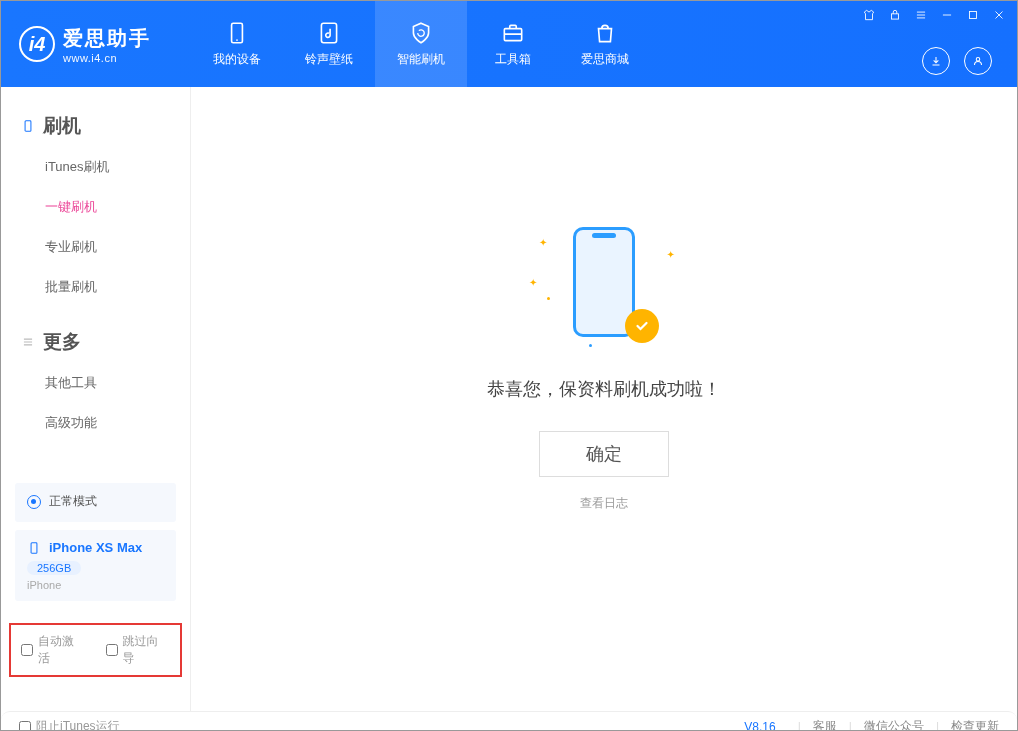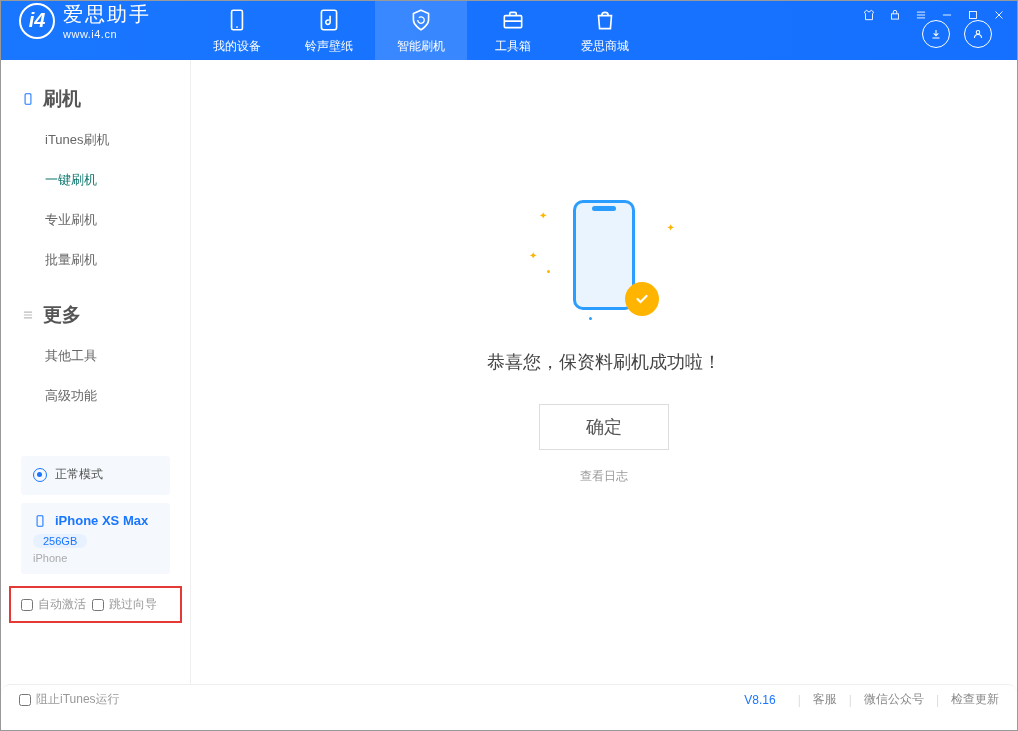--- a/index.html
+++ b/index.html
@@ -1,33 +1,33 @@
 <!DOCTYPE html>
 <html><head>
 <meta charset="utf-8">
 <style>
 * { margin: 0; padding: 0; box-sizing: border-box; font-family: "Microsoft YaHei", sans-serif; }
 body { background: #fff; width: 1018px; height: 731px; overflow: hidden; border: 1px solid #999; }
 
 .header {
-  height: 59px;
+  height: 86px;
   background: linear-gradient(to right, #1976ff, #1570ff);
   display: flex;
-  align-items: flex-start;
+  align-items: center;
   color: #fff;
   position: relative;
 }
 .logo-area { display: flex; align-items: center; padding: 0 18px; width: 190px; }
 .logo-circle {
   width: 36px; height: 36px; border: 2px solid #fff; border-radius: 50%;
   display: flex; align-items: center; justify-content: center; font-weight: bold;
   font-size: 20px; margin-right: 8px; font-style: italic;
 }
 .logo-text { display: flex; flex-direction: column; }
-.logo-title { font-size: 20px; font-weight: 400; letter-spacing: 2px; }
+.logo-title { font-size: 20px; font-weight: 700; letter-spacing: 2px; }
 .logo-sub { font-size: 11px; opacity: 0.95; letter-spacing: 0.5px;}
 
 .nav-tabs { display: flex; height: 100%; }
 .nav-tab {
   width: 92px; display: flex; flex-direction: column; align-items: center;
   justify-content: center; cursor: pointer; font-size: 12px; color: #fff;
   position: relative;
 }
 .nav-tab.active { background: rgba(255,255,255,0.15); }
 .nav-tab .icon { width: 26px; height: 26px; margin-bottom: 5px; }
@@ -43,40 +43,40 @@
 .body-area { display: flex; height: 624px; }
 .sidebar { width: 190px; border-right: 1px solid #eee; padding-top: 18px; background:#fff; }
 .side-section-title {
   display: flex; align-items: center; padding: 8px 20px; font-size: 19px;
   color: #555; font-weight: 600;
 }
 .side-section-title .sicon { width: 14px; height: 14px; margin-right: 8px; }
 .side-item {
   padding: 11px 20px 11px 44px; font-size: 13px; color: #666; cursor: pointer;
 }
-.side-item.active { color: #0f766e; }
-
-.device-boxes { margin-top: 40px; padding: 0 20px; }
+.side-item.active { color: #ec4899; }
+
+.device-boxes { margin-top: 40px; padding: 0 14px; }
 .device-box {
   background: #f5f8fd; border-radius: 3px; padding: 10px 12px; margin-bottom: 8px;
   font-size: 12px; color: #555;
 }
 .device-box .drow { display: flex; align-items: center; gap: 8px; margin-bottom: 2px;}
 .device-box .dname { color: #1976ff; font-weight: 600; font-size: 13px; }
 .cap-badge {
   display: inline-block; background: #e8f1ff; color: #1976ff; border-radius: 10px;
   padding: 1px 10px; font-size: 11px; margin-top: 4px;
 }
 .device-sub { color: #aaa; font-size: 11px; margin-top: 4px; }
 .mode-dot { width: 14px; height: 14px; border: 1.5px solid #1976ff; border-radius:50%; position:relative;}
 .mode-dot::after{ content:""; position:absolute; width:5px; height:5px; background:#1976ff; border-radius:50%; top:3px; left:3px;}
 
 .highlight-box {
-  border: 2px solid #e53935; margin: 12px 8px 0; padding: 8px 10px;
-  display: flex; gap: 6px; align-items: center;
+  border: 2px solid #e53935; margin: 22px 8px 0; padding: 8px 10px;
+  display: flex; gap: 20px; align-items: center;
 }
 .cb { display: flex; align-items: center; gap: 5px; font-size: 12px; color: #999; }
 .cb input { width: 12px; height: 12px; }
 
 .main { flex: 1; display: flex; flex-direction: column; align-items: center; justify-content: center; }
 .phone-illustration { position: relative; width: 150px; height: 120px; margin-bottom: 30px; margin-top:-60px;}
 .phone-body {
   width: 62px; height: 110px; border: 3px solid #2b9dff; border-radius: 10px;
   background: #eaf4ff; position: absolute; left: 44px; top: 0;
 }

